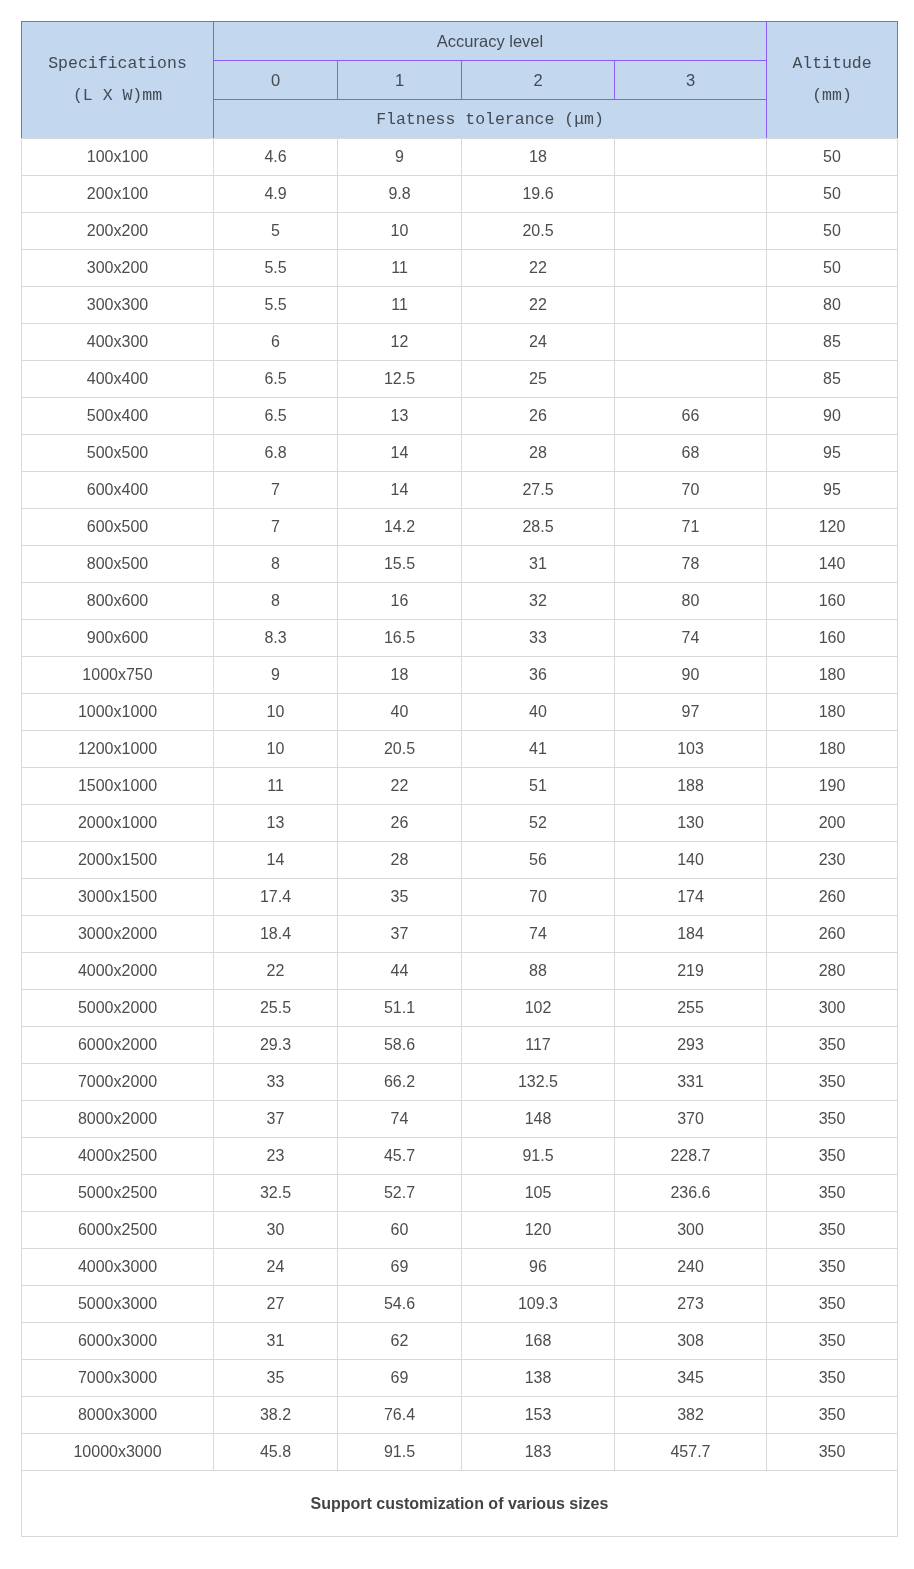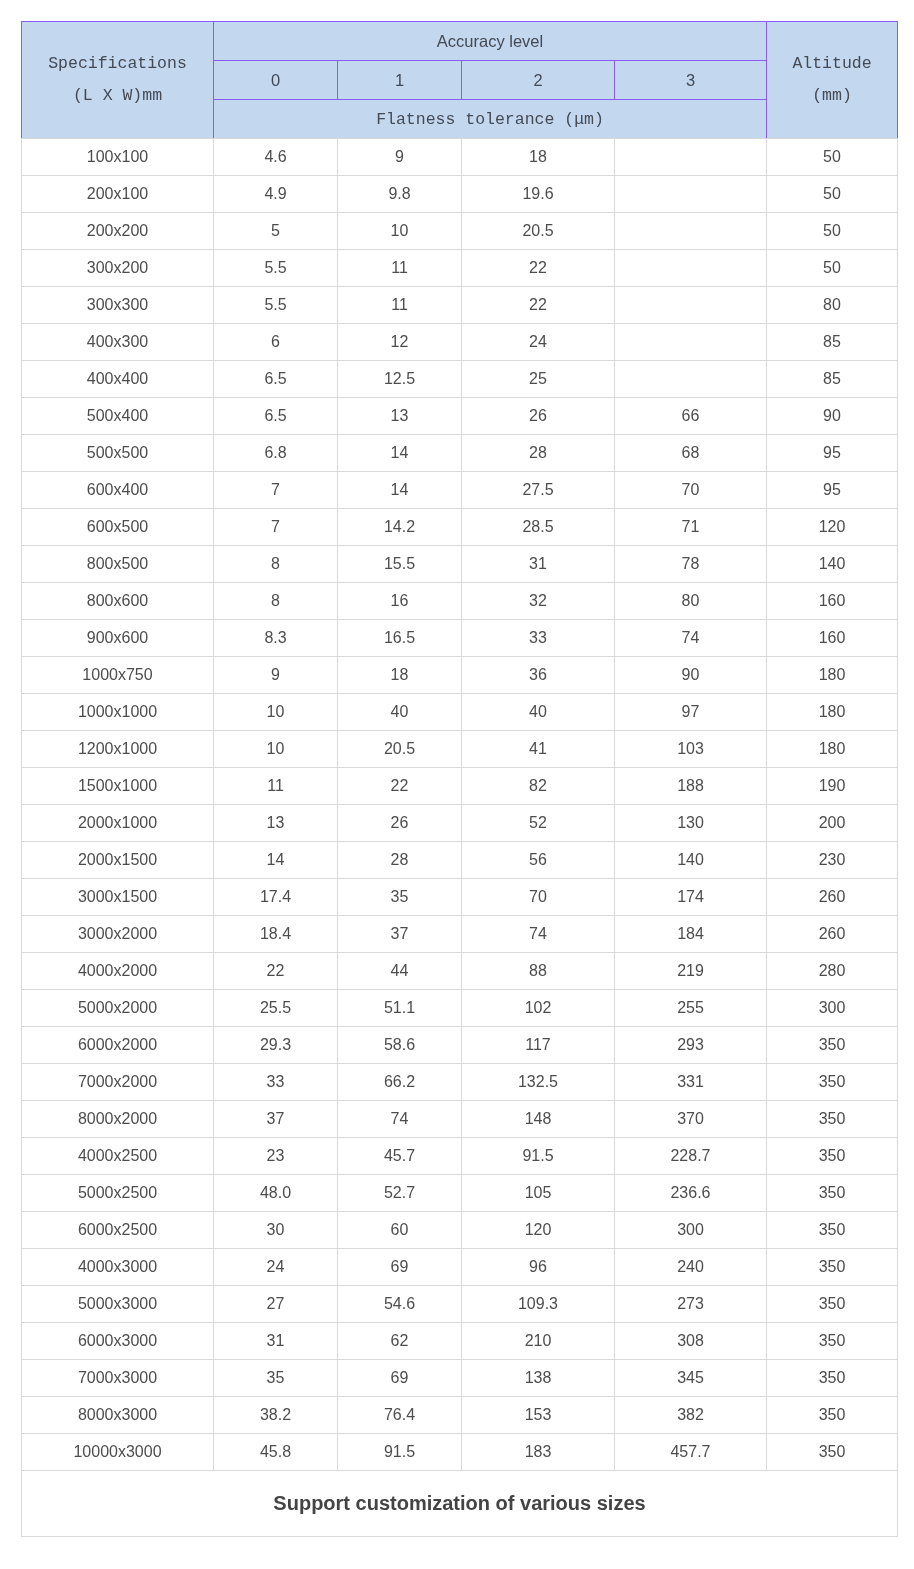--- a/index.html
+++ b/index.html
@@ -45,21 +45,21 @@
     overflow: hidden;
     white-space: nowrap;
   }
   tbody tr { height: 37px; }
   
   tfoot td {
     border: 1px solid #d9d9d9;
     height: 63px;
     text-align: center;
     font-weight: 700;
-    font-size: 20px;
+    font-size: 16px;
     color: #444444;
   }
 </style>
 </head>
 <body>
 
 <div class="page">
   <table class="spec-table">
     <colgroup>
       <col style="width:192px">
@@ -225,21 +225,21 @@
           <td>10</td>
           <td>20.5</td>
           <td>41</td>
           <td>103</td>
           <td>180</td>
         </tr>
         <tr>
           <td>1500x1000</td>
           <td>11</td>
           <td>22</td>
-          <td>82</td>
+          <td>51</td>
           <td>188</td>
           <td>190</td>
         </tr>
         <tr>
           <td>2000x1000</td>
           <td>13</td>
           <td>26</td>
           <td>52</td>
           <td>130</td>
           <td>200</td>
@@ -311,21 +311,21 @@
         <tr>
           <td>4000x2500</td>
           <td>23</td>
           <td>45.7</td>
           <td>91.5</td>
           <td>228.7</td>
           <td>350</td>
         </tr>
         <tr>
           <td>5000x2500</td>
-          <td>48.0</td>
+          <td>32.5</td>
           <td>52.7</td>
           <td>105</td>
           <td>236.6</td>
           <td>350</td>
         </tr>
         <tr>
           <td>6000x2500</td>
           <td>30</td>
           <td>60</td>
           <td>120</td>
@@ -345,21 +345,21 @@
           <td>27</td>
           <td>54.6</td>
           <td>109.3</td>
           <td>273</td>
           <td>350</td>
         </tr>
         <tr>
           <td>6000x3000</td>
           <td>31</td>
           <td>62</td>
-          <td>210</td>
+          <td>168</td>
           <td>308</td>
           <td>350</td>
         </tr>
         <tr>
           <td>7000x3000</td>
           <td>35</td>
           <td>69</td>
           <td>138</td>
           <td>345</td>
           <td>350</td>

